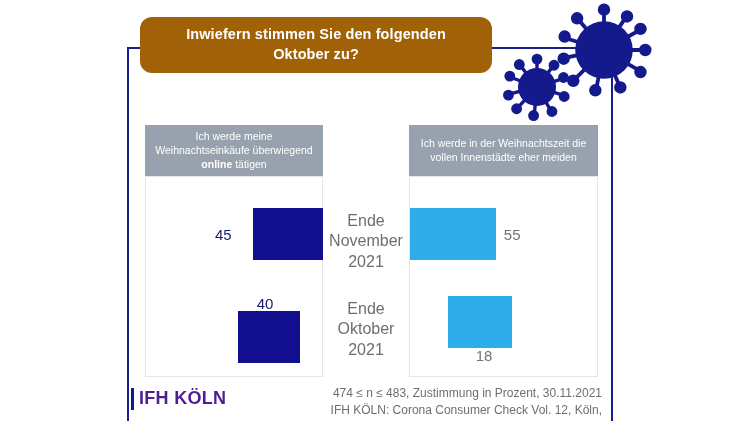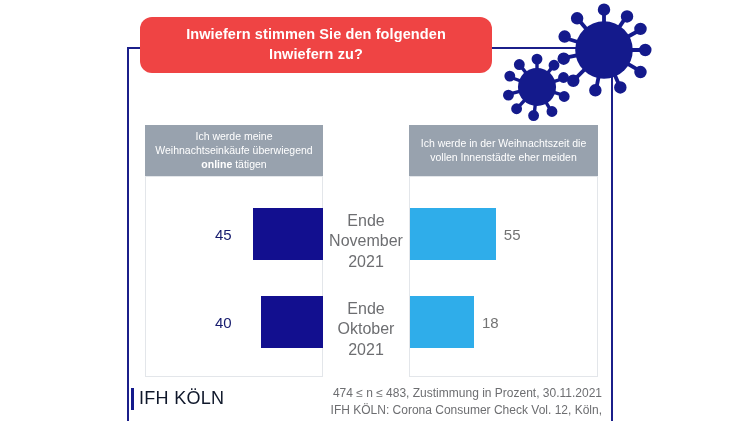--- a/index.html
+++ b/index.html
@@ -57,21 +57,21 @@
     background: #1b1f8a;
   }
 
   
   .title-pill {
     position: absolute;
     left: 140px;
     top: 17px;
     width: 352px;
     height: 56px;
-    background: #ef4444;
+    background: #a16207;
     border-radius: 12px;
     display: flex;
     align-items: center;
     justify-content: center;
     box-sizing: border-box;
     padding: 0 20px;
   }
   .title-text {
     color: #ffffff;
     font-size: 14.5px;
@@ -125,21 +125,21 @@
   .header-right { left: 409px; top: 125px; width: 189px; height: 52px; }
 
   
   .bar-row {
     position: absolute;
     display: flex;
     align-items: center;
     height: 52px;
   }
   .row-nov { top: 208px; }
-  .row-okt { top: 296px; }
+  .row-okt { top: 296px; flex-direction: column; }
 
   .left-row {
     left: 215px;
     width: 108px;
     justify-content: space-between;
   }
   .right-row {
     left: 410px;
     width: 140px;
     justify-content: flex-start;
@@ -179,23 +179,23 @@
     left: 131px;
     top: 388px;
     width: 3px;
     height: 22px;
     background: #141a8c;
   }
   .logo-text {
     position: absolute;
     left: 139px;
     top: 389px;
-    color: #0f172a;
+    color: #4c1d95;
     font-size: 18px;
-    font-weight: normal;
+    font-weight: bold;
     letter-spacing: 0.3px;
     line-height: 1.1;
   }
   .source {
     position: absolute;
     left: 330px;
     top: 385px;
     width: 272px;
     text-align: right;
     color: #6d6e71;
@@ -209,21 +209,21 @@
 <div id="canvas">
 
   <div class="frame-left"></div>
   <div class="frame-right"></div>
   <div class="frame-top-left"></div>
   <div class="frame-top-right"></div>
 
   <div class="title-pill">
     <div class="title-text">
       <span>Inwiefern stimmen Sie den folgenden</span><br>
-      <span>Inwiefern zu?</span>
+      <span>Oktober zu?</span>
     </div>
   </div>
 
   <svg class="virus-big" viewBox="0 0 100 100">
     <g stroke="#141a8c" stroke-width="4" fill="#141a8c">
       <line x1="50" y1="50" x2="50" y2="10"></line>
         <circle cx="50" cy="8" r="4.5"></circle>
       <line x1="50" y1="50" x2="72" y2="17"></line>
         <circle cx="74" cy="15" r="4.5"></circle>
       <line x1="50" y1="50" x2="86" y2="30"></line>

